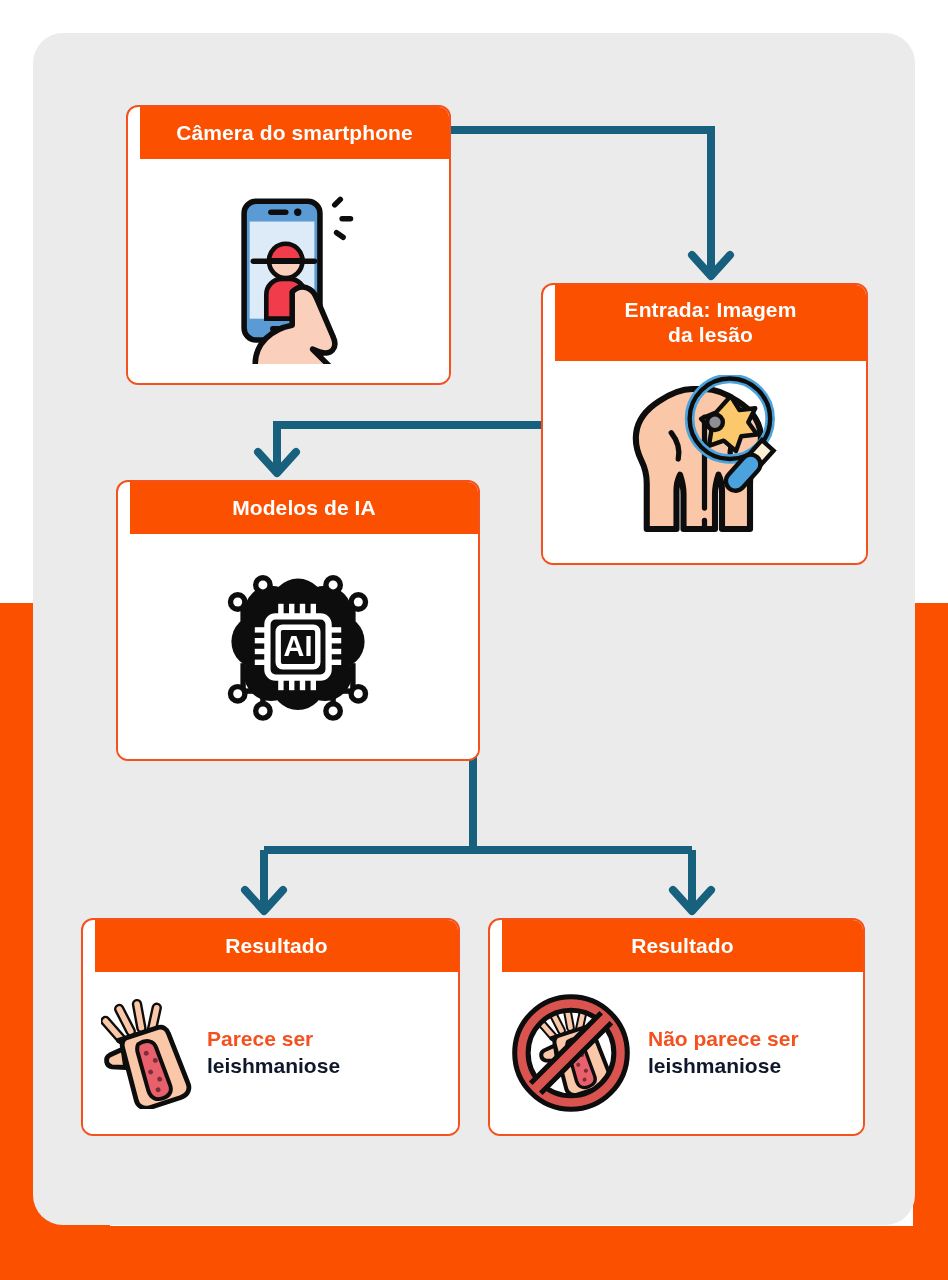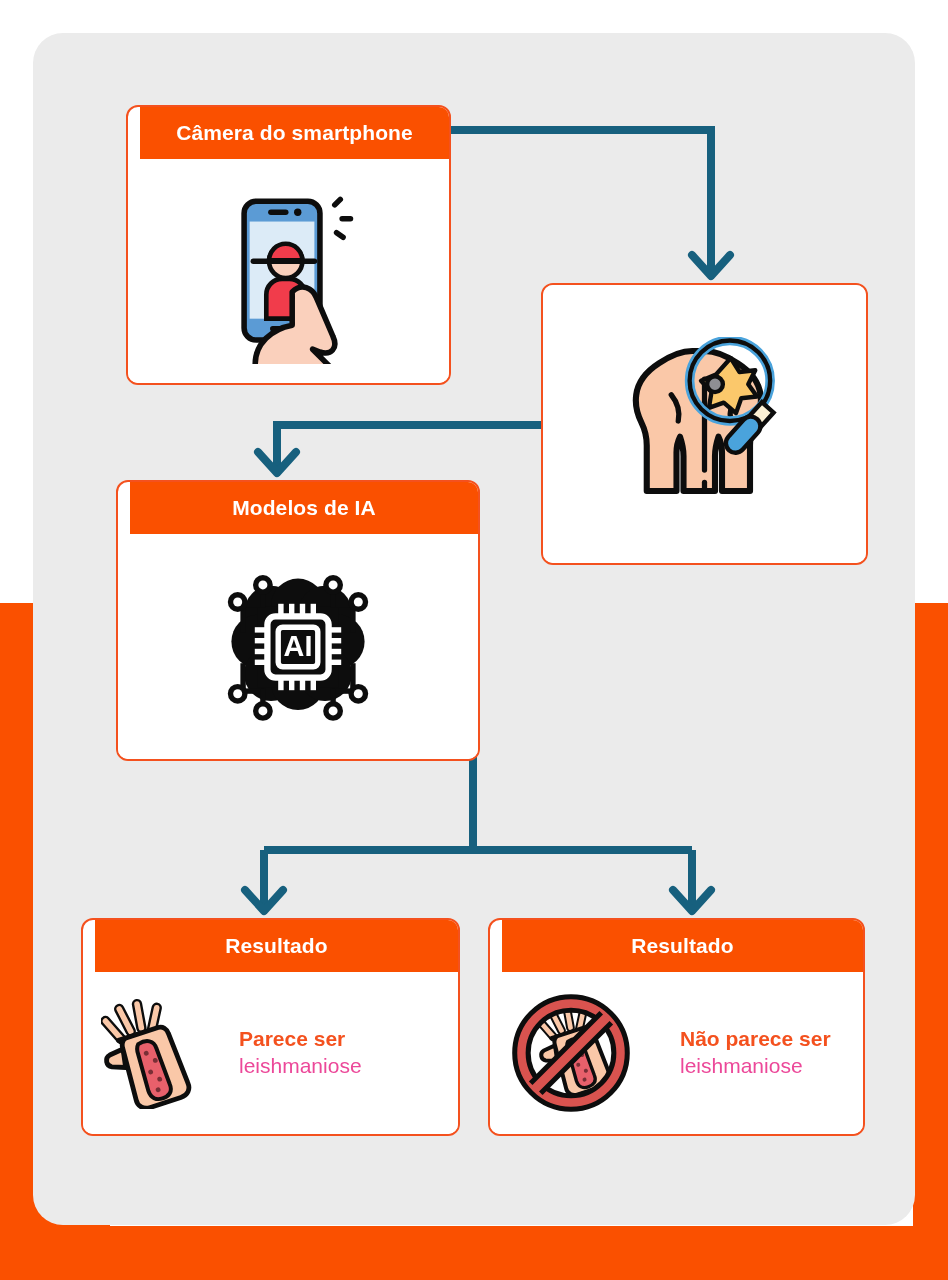--- a/index.html
+++ b/index.html
@@ -71,23 +71,23 @@
   #card-res-pos  .card-header{height:52px;font-size:21px;}
 
   #card-res-neg  {left:488px; top:918px; width:377px; height:218px;}
   #card-res-neg  .card-header{height:52px;font-size:21px;}
 
   
   .result-body{
     display:flex;align-items:center;justify-content:flex-start;
     gap:14px;padding:10px 14px 10px 18px;
   }
-  .result-text{font-size:21px;line-height:1.28;font-weight:bold;margin-left:32px;}
+  .result-text{font-size:21px;line-height:1.28;font-weight:bold;}
   .result-text .hl{color:#F4511E;display:block;}
-  .result-text .sub{color:#ec4899;display:block;font-weight:normal;}
+  .result-text .sub{color:#0f172a;display:block;font-weight:bold;}
 
   .icon-wrap{flex:0 0 auto;display:flex;align-items:flex-end;justify-content:center;}
 </style>
 </head>
 <body>
 
 <div id="root">
 
   <div class="orange-band band-left"></div>
   <div class="orange-band band-right"></div>
@@ -154,20 +154,26 @@
 
           <path d="M104 122 c10 -10 22 -4 26 6 l18 42 c6 13 -2 21 -14 17
                    l-8 -3 l18 18 c5 5 2 12 -6 12 l-60 0 c-9 0 -14 -6 -14 -14
                    c0 -22 18 -38 40 -42 z" fill="#FAD0BC" stroke="#0D0D0D" stroke-width="6" stroke-linejoin="round"></path>
         </svg>
       </span>
     </div>
   </div>
 
   <div class="card" id="card-lesion">
+    <div class="card-header">
+      <span>
+        <span>Entrada: Imagem</span><br>
+        <span>da lesão</span>
+      </span>
+    </div>
     <div class="card-body">
       <span class="icon-wrap">
         <svg width="195" height="175" viewBox="0 0 220 200">
 
           <path d="M96 16 c-14 0 -26 6 -38 14 c-14 9 -24 20 -26 36 c-2 14 2 24 6 32
                    c4 8 6 16 6 26 v52 h34 v-44 c0 -10 4 -18 4 -18 s4 12 4 22 v40 h36 v-40
                    c0 -10 4 -22 4 -22 s4 8 4 18 v44 h32 v-52 c0 -10 2 -18 6 -26
                    c4 -8 8 -18 6 -32 c-2 -16 -12 -27 -26 -36 c-12 -8 -24 -14 -38 -14 z" fill="#FAC8A8" stroke="#0D0D0D" stroke-width="7" stroke-linejoin="round"></path>
 
           <line x1="110" y1="48" x2="110" y2="152" stroke="#0D0D0D" stroke-width="6" stroke-linecap="round"></line>

